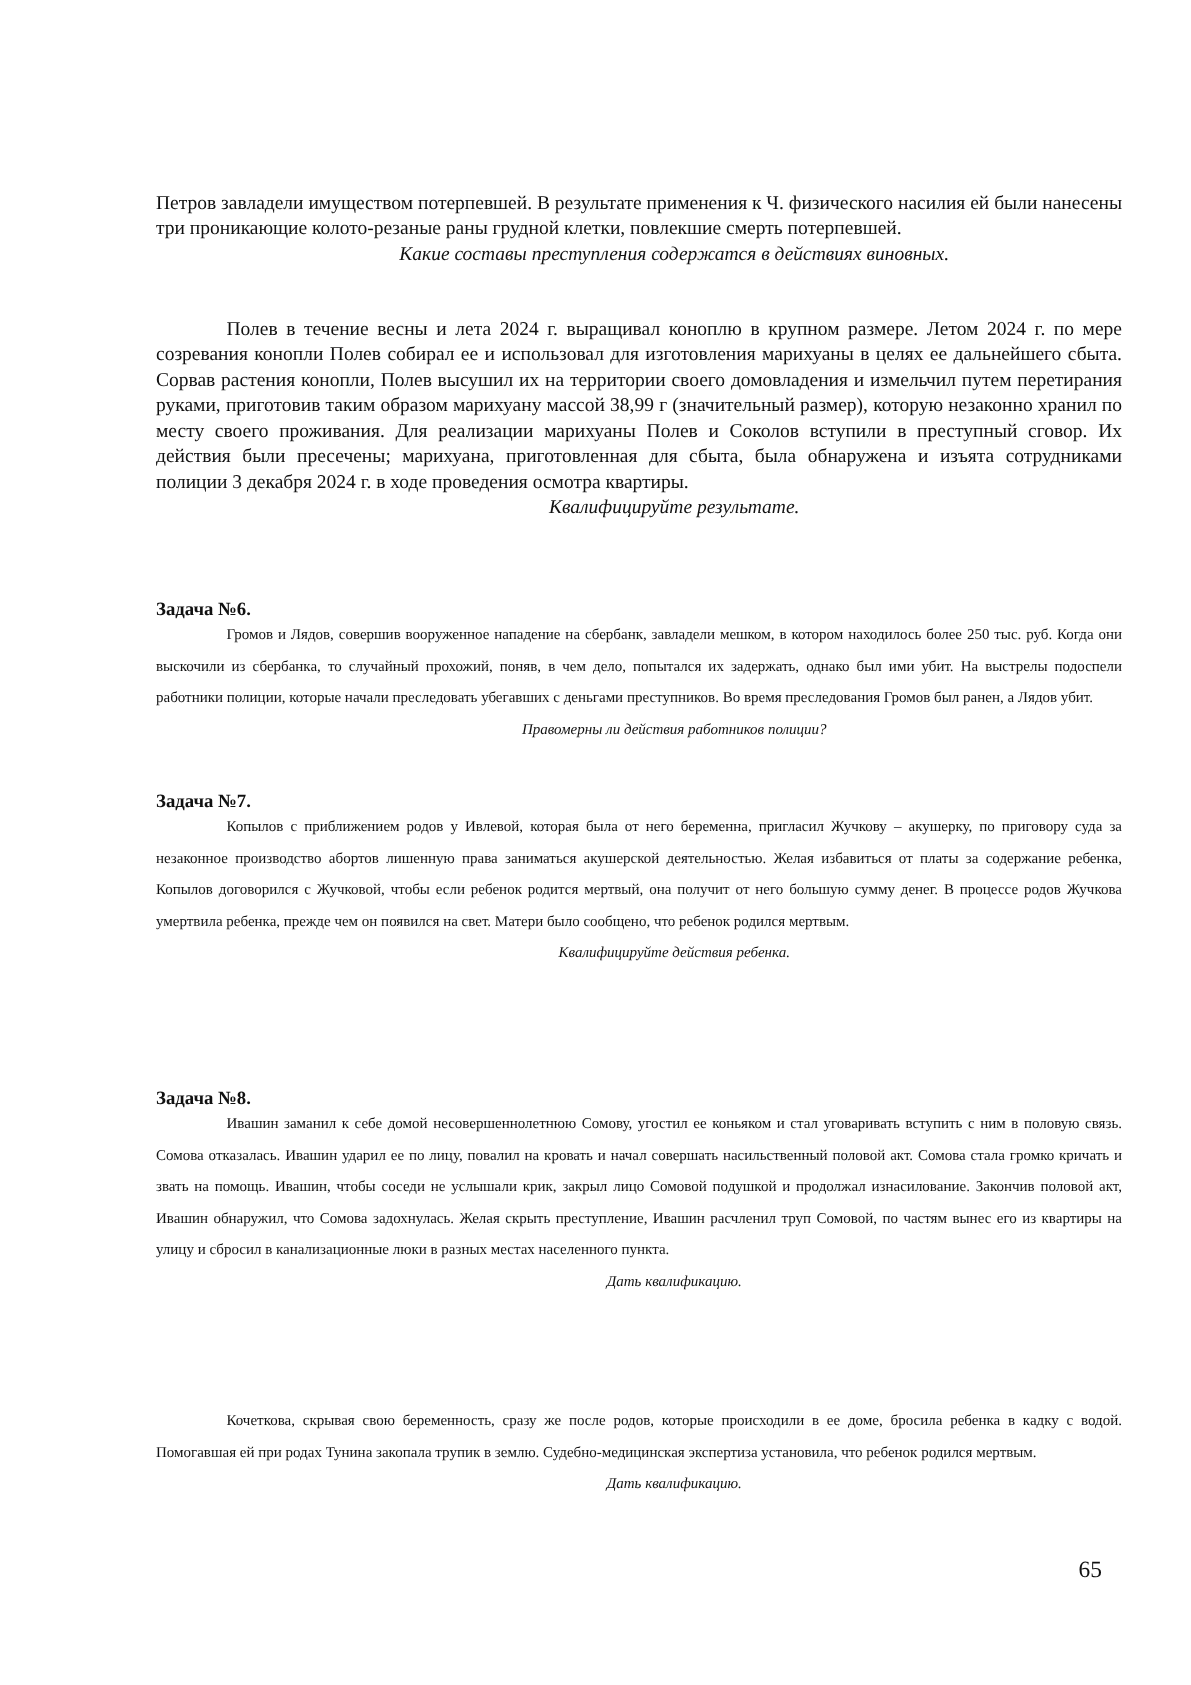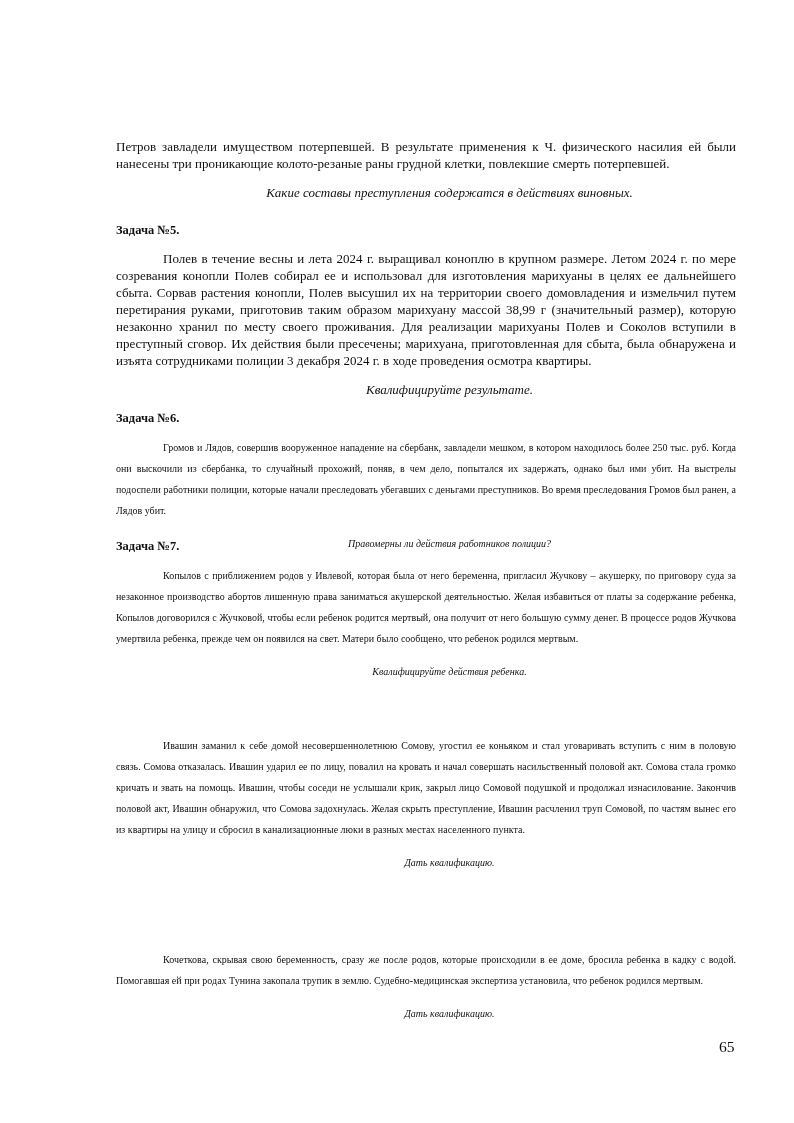--- a/index.html
+++ b/index.html
@@ -1,55 +1,55 @@
 <!DOCTYPE html>
 <html><head>
 <meta charset="utf-8">
 <style>
   html, body { margin: 0; padding: 0; background: #ffffff; }
   body { width: 794px; height: 1123px; position: relative; overflow: hidden; font-family: "Liberation Serif", "DejaVu Serif", serif; color: #111; }
   .page { position: absolute; left: 104px; top: 126px; width: 644px; }
-  p { margin: 12px; text-align: justify; }
+  p { margin: 0; text-align: justify; }
   .small { font-size: 13px; line-height: 17px; }
   .large { font-size: 10px; line-height: 20.9px; }
   .indent { text-indent: 47px; }
   .q { font-style: italic; padding-left: 47px; text-align: center; }
   .title { font-weight: bold; font-size: 12.5px; line-height: 16px; }
   .task { position: absolute; left: 0; width: 644px; }
   .pagenum { position: absolute; left: 719px; top: 1038px; font-size: 15.6px; }
 </style>
 </head>
 <body>
 
 <div class="page">
 
   <div class="task" style="top:0px;">
     <p class="small">Петров завладели имуществом потерпевшей. В результате применения к Ч. физического насилия ей были нанесены три проникающие колото-резаные раны грудной клетки, повлекшие смерть потерпевшей.</p>
     <p class="small q">Какие составы  преступления содержатся в действиях виновных.</p>
   </div>
 
   <div class="task" style="top:84px;">
-    <p class="title">Задача №5.</p>
     <p class="small indent">Полев в течение весны и лета 2024 г. выращивал коноплю в крупном размере. Летом 2024 г. по мере созревания конопли Полев собирал ее и использовал для изготовления марихуаны в целях ее дальнейшего сбыта. Сорвав растения конопли, Полев высушил их на территории своего домовладения и измельчил путем перетирания руками, приготовив таким образом марихуану массой 38,99 г (значительный размер), которую незаконно хранил по месту своего проживания. Для реализации марихуаны Полев и Соколов вступили в преступный сговор. Их действия были пресечены; марихуана, приготовленная для сбыта, была обнаружена и изъята сотрудниками полиции 3 декабря 2024 г. в ходе проведения осмотра квартиры.</p>
     <p class="small q">Квалифицируйте результате.</p>
   </div>
 
   <div class="task" style="top:272px;">
     <p class="title">Задача №6.</p>
     <p class="large indent">Громов и Лядов, совершив вооруженное нападение на сбербанк, завладели мешком, в котором находилось более 250 тыс. руб. Когда они выскочили из сбербанка, то случайный прохожий, поняв, в чем дело, попытался их задержать, однако был ими убит. На выстрелы подоспели работники полиции, которые начали преследовать убегавших с деньгами преступников. Во время преследования Громов был ранен, а Лядов убит.</p>
     <p class="large q">Правомерны ли действия работников полиции?</p>
   </div>
 
   <div class="task" style="top:400px;">
     <p class="title">Задача №7.</p>
     <p class="large indent">Копылов с приближением родов у Ивлевой, которая была от него беременна, пригласил Жучкову – акушерку, по приговору суда за незаконное производство абортов лишенную права заниматься акушерской деятельностью. Желая избавиться от платы за содержание ребенка, Копылов договорился с Жучковой, чтобы если ребенок родится мертвый, она получит от него большую сумму денег. В процессе родов Жучкова умертвила ребенка, прежде чем он появился на свет. Матери было сообщено, что ребенок родился мертвым.</p>
     <p class="large q">Квалифицируйте действия ребенка.</p>
   </div>
 
   <div class="task" style="top:598px;">
+    <p class="title">Задача №8.</p>
     <p class="large indent">Ивашин заманил к себе домой несовершеннолетнюю Сомову, угостил ее коньяком и стал уговаривать вступить с ним в половую связь. Сомова отказалась. Ивашин ударил ее по лицу, повалил на кровать и начал совершать насильственный половой акт. Сомова стала громко кричать и звать на помощь. Ивашин, чтобы соседи не услышали крик, закрыл лицо Сомовой подушкой и продолжал изнасилование. Закончив половой акт, Ивашин обнаружил, что Сомова задохнулась. Желая скрыть преступление, Ивашин расчленил труп Сомовой, по частям вынес его из квартиры на улицу и сбросил в канализационные люки в разных местах населенного пункта.</p>
     <p class="large q">Дать квалификацию.</p>
   </div>
 
   <div class="task" style="top:812px;">
     <p class="large indent">Кочеткова, скрывая свою беременность, сразу же после родов, которые происходили в ее доме, бросила ребенка в кадку с водой. Помогавшая ей при родах Тунина закопала трупик в землю. Судебно-медицинская экспертиза установила, что ребенок родился мертвым.</p>
     <p class="large q">Дать квалификацию.</p>
   </div>
 
 </div>

